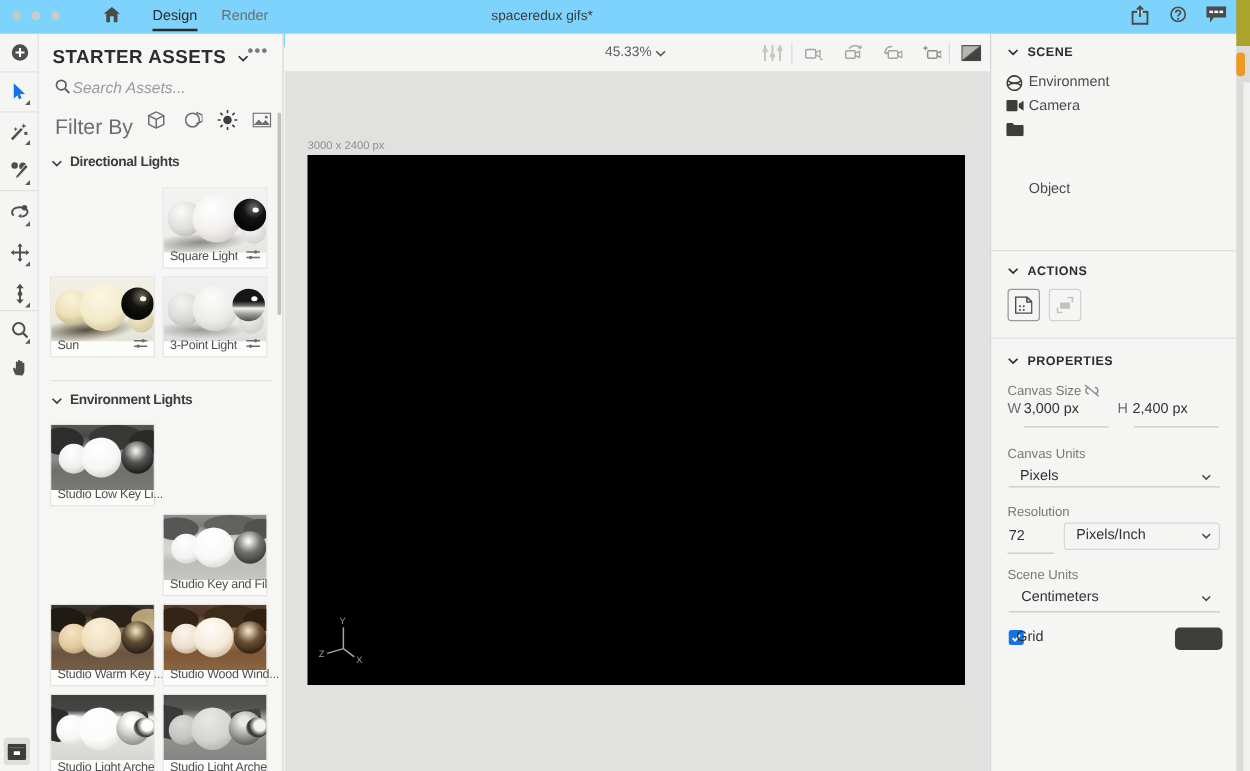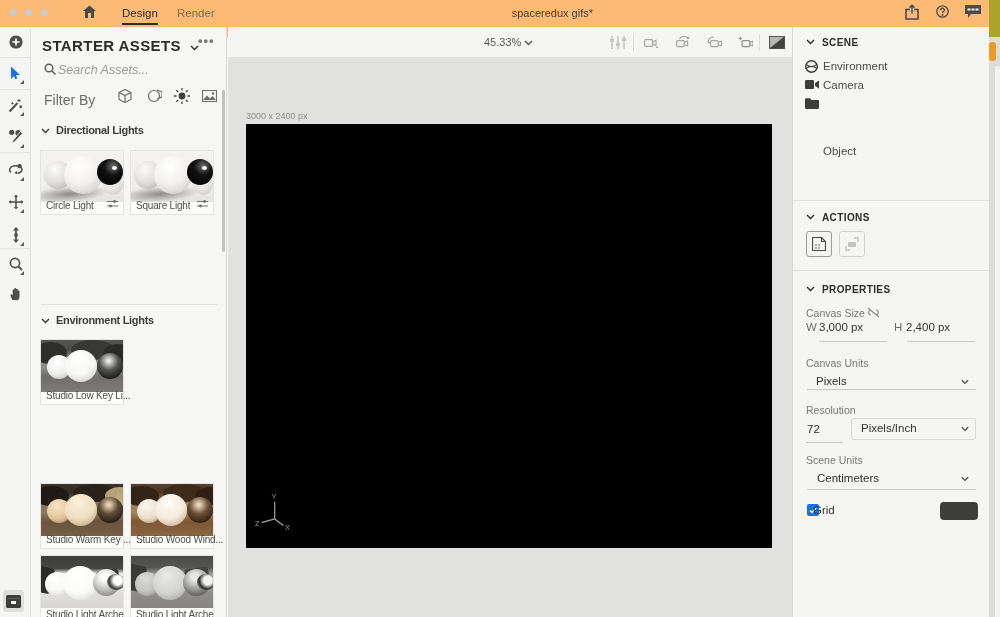--- a/index.html
+++ b/index.html
@@ -1,40 +1,40 @@
 <!DOCTYPE html>
 <html><head>
 <meta charset="utf-8">
 <style>
 * { margin:0; padding:0; box-sizing:border-box; }
 html,body { width:1000px; height:617px; overflow:hidden; }
 body { font-family:"Liberation Sans", sans-serif; position:relative; background:#f5f5f4; }
 .abs { position:absolute; }
 
 
-#topbar { left:0; top:0; width:1000px; height:38px; background:#fdba74; border-bottom:1px solid #d8d8d8; }
+#topbar { left:0; top:0; width:1000px; height:38px; background:#7dd3fc; border-bottom:1px solid #d8d8d8; }
 .wdot { position:absolute; top:9px; width:7px; height:7px; border-radius:50%; }
 #tabDesign { left:122px; top:7px; font-size:11.5px; color:#2c2c2c; }
 #tabDesign:after { content:""; position:absolute; left:0; right:0; bottom:-6px; height:2px; background:#2c2c2c; }
 #tabRender { left:177px; top:7px; font-size:11.5px; color:#6e6e6e; }
-#doctitle { left:393px; top:7px; width:200px; text-align:right; font-size:11px; color:#3d3d3d; }
+#doctitle { left:393px; top:7px; width:200px; text-align:left; font-size:11px; color:#3d3d3d; }
 
 
 #lefttool { left:0; top:27px; width:31px; height:590px; background:#f5f5f4; }
 #lefttool .sep { position:absolute; left:0px; width:31px; height:1px; background:#e2e2e1; }
 .tool { position:absolute; left:0; width:31px; height:26px; }
 .tool svg { position:absolute; left:50%; top:50%; transform:translate(-50%,-50%); }
 .fly { position:absolute; right:7px; bottom:2px; width:0; height:0; border-left:4px solid transparent; border-bottom:4px solid #5c5c5c; }
 
 
 #leftpanel { left:31px; top:27px; width:196px; height:590px; background:#f6f6f5; border-right:1px solid #d8d8d8; }
 #lp-head { position:absolute; left:11px; top:10px; font-size:15px; font-weight:bold; letter-spacing:0.4px; color:#2c2c2c; }
 #lp-dots { position:absolute; left:167px; top:6px; font-size:13px; letter-spacing:1px; color:#7a7a7a; font-weight:bold; }
 #lp-search { position:absolute; left:27px; top:36px; font-size:12.5px; font-style:italic; color:#9b9b9b; }
-#lp-filter { position:absolute; left:13px; top:65px; font-size:14px; color:#6e6e6e;text-align:center; }
+#lp-filter { position:absolute; left:13px; top:65px; font-size:17px; color:#6e6e6e;text-align:center; }
 .seccap { position:absolute; font-size:11px; font-weight:bold; letter-spacing:-0.3px; color:#3d3d3d; }
 .chev { display:inline-block; }
 .card { position:absolute; width:84px; background:#fcfcfb; border:1px solid #e4e4e3; }
 .card .thumb { position:absolute; left:0; top:0; right:0; overflow:hidden; }
 .card .lbl { position:absolute; left:5px; bottom:3px; font-size:10px; letter-spacing:-0.2px; color:#4f4f4f; white-space:nowrap; overflow:hidden; }
 .card .fico { position:absolute; right:5px; bottom:6px; }
 .lp-div { position:absolute; left:10px; width:176px; height:1px; background:#e0e0df; }
 #lp-scroll { position:absolute; left:191px; top:63px; width:3px; height:162px; background:#c2c2c1; border-radius:2px; }
 
 
@@ -230,66 +230,93 @@
     </svg>
 
   <div class="seccap" style="left:25px; top:287px;">Environment Lights</div>
   <svg class="abs" style="left:10px; top:291px;" width="9" height="6" viewBox="0 0 9 6">
       <path d="M1 1 L4.5 4.5 L8 1" stroke="#3d3d3d" stroke-width="1.4" fill="none"></path>
     </svg>
 
   <div class="lp-div" style="top:277px;"></div>
   <div id="lp-scroll"></div>
 
-  <div class="card" style="left:9px; top:123px; height:65px;">
-    <div class="thumb th-dir" style="height:51px;">
-      <div class="shadow1"></div>
-      <div class="sph" style="left:3px; top:10px; width:28px; height:28px; background:radial-gradient(circle at 38% 30%, #fbfbfa, #dddcda 55%, #b7b6b3 85%, #a5a4a1);"></div>
-      <div class="sph" style="left:23px; top:5px; width:38px; height:38px; background:radial-gradient(circle at 40% 28%, #ffffff, #f2f1ef 50%, #cfcecb 85%, #bebdba);"></div>
-      <div class="sph" style="left:62px; top:24px; width:20px; height:20px; background:radial-gradient(circle at 40% 30%, #fdfdfc, #d9d8d5 70%, #bcbbb8);"></div>
-      <div class="sph" style="left:56px; top:8px; width:26px; height:26px; background:radial-gradient(circle at 62% 28%, #6a6a6a 2%, #131313 35%, #050505 70%, #2c2c2c);"></div>
-      <div class="sph" style="left:71px; top:15px; width:5px; height:4px; background:#fff;"></div>
-    </div>
-    <div class="lbl">Circle Light</div>
-    <svg class="fico" width="11" height="8" viewBox="0 0 11 8">
-        <path d="M0 1.5 H11 M0 6 H11" stroke="#6e6e6e" stroke-width="1.2"></path>
-        <circle cx="7.5" cy="1.5" r="1.4" fill="#6e6e6e"></circle>
-        <circle cx="3.5" cy="6" r="1.4" fill="#6e6e6e"></circle>
-      </svg>
-  </div>
   <div class="card" style="left:99px; top:123px; height:65px;">
     <div class="thumb th-dir" style="height:51px;">
       <div class="shadow1"></div>
       <div class="sph" style="left:3px; top:10px; width:28px; height:28px; background:radial-gradient(circle at 38% 30%, #fbfbfa, #dddcda 55%, #b7b6b3 85%, #a5a4a1);"></div>
       <div class="sph" style="left:23px; top:5px; width:38px; height:38px; background:radial-gradient(circle at 40% 28%, #ffffff, #f2f1ef 50%, #cfcecb 85%, #bebdba);"></div>
       <div class="sph" style="left:62px; top:24px; width:20px; height:20px; background:radial-gradient(circle at 40% 30%, #fdfdfc, #d9d8d5 70%, #bcbbb8);"></div>
       <div class="sph" style="left:56px; top:8px; width:26px; height:26px; background:radial-gradient(circle at 62% 28%, #6a6a6a 2%, #131313 35%, #050505 70%, #2c2c2c);"></div>
       <div class="sph" style="left:71px; top:15px; width:5px; height:4px; background:#fff;"></div>
     </div>
     <div class="lbl">Square Light</div>
     <svg class="fico" width="11" height="8" viewBox="0 0 11 8">
         <path d="M0 1.5 H11 M0 6 H11" stroke="#6e6e6e" stroke-width="1.2"></path>
         <circle cx="7.5" cy="1.5" r="1.4" fill="#6e6e6e"></circle>
         <circle cx="3.5" cy="6" r="1.4" fill="#6e6e6e"></circle>
       </svg>
   </div>
 
+  <div class="card" style="left:9px; top:194px; height:65px;">
+    <div class="thumb" style="height:51px; background:linear-gradient(#f2efe6, #eceadf 70%, #e5e2d6);">
+      <div class="shadow2"></div>
+      <div class="sph" style="left:3px; top:10px; width:28px; height:28px; background:radial-gradient(circle at 45% 25%, #faf4da, #ecdfb4 55%, #b9a97e 90%, #a2946c);"></div>
+      <div class="sph" style="left:23px; top:5px; width:38px; height:38px; background:radial-gradient(circle at 42% 25%, #fbf7e3, #f3eccb 55%, #cdbd92 90%, #b4a477);"></div>
+      <div class="sph" style="left:62px; top:24px; width:20px; height:20px; background:radial-gradient(circle at 40% 30%, #f6f0d8, #d9cda4 70%, #b5a77c);"></div>
+      <div class="sph" style="left:56px; top:8px; width:26px; height:26px; background:radial-gradient(circle at 62% 28%, #6a665a 2%, #14130f 35%, #060605 70%, #2d2b25);"></div>
+      <div class="sph" style="left:71px; top:15px; width:5px; height:4px; background:#fffdf2;"></div>
+    </div>
+    <div class="lbl">Sun</div>
+    <svg class="fico" width="11" height="8" viewBox="0 0 11 8">
+        <path d="M0 1.5 H11 M0 6 H11" stroke="#6e6e6e" stroke-width="1.2"></path>
+        <circle cx="7.5" cy="1.5" r="1.4" fill="#6e6e6e"></circle>
+        <circle cx="3.5" cy="6" r="1.4" fill="#6e6e6e"></circle>
+      </svg>
+  </div>
+  <div class="card" style="left:99px; top:194px; height:65px;">
+    <div class="thumb" style="height:51px; background:linear-gradient(#f0f0ef, #e9e9e8 70%, #dcdcda);">
+      <div class="shadow3"></div>
+      <div class="sph" style="left:3px; top:12px; width:27px; height:27px; background:radial-gradient(circle at 42% 28%, #f4f4f3, #dadad8 55%, #b3b3b0 90%, #9f9f9c);"></div>
+      <div class="sph" style="left:23px; top:7px; width:36px; height:36px; background:radial-gradient(circle at 42% 26%, #fcfcfb, #ececea 55%, #c6c6c3 90%, #b1b1ae);"></div>
+      <div class="sph" style="left:60px; top:25px; width:20px; height:20px; background:radial-gradient(circle at 40% 30%, #f3f3f2, #d3d3d1 70%, #b3b3b0);"></div>
+      <div class="sph" style="left:55px; top:9px; width:26px; height:26px; background:linear-gradient(#161616 38%, #6f6f6e 52%, #f5f5f4 60%, #9d9d9b 78%, #4c4c4b);"></div>
+      <div class="sph" style="left:70px; top:15px; width:5px; height:4px; background:#fff;"></div>
+    </div>
+    <div class="lbl">3-Point Light</div>
+    <svg class="fico" width="11" height="8" viewBox="0 0 11 8">
+        <path d="M0 1.5 H11 M0 6 H11" stroke="#6e6e6e" stroke-width="1.2"></path>
+        <circle cx="7.5" cy="1.5" r="1.4" fill="#6e6e6e"></circle>
+        <circle cx="3.5" cy="6" r="1.4" fill="#6e6e6e"></circle>
+      </svg>
+  </div>
 
   <div class="card" style="left:9px; top:312px; height:66px;">
     <div class="thumb" style="height:52px; background:linear-gradient(#565655 0%, #4a4a49 18%, #828281 34%, #8d8d8b 52%, #6f6e6b 70%, #7b7a76 100%);">
       <div class="arch" style="left:-8px; top:2px; width:34px; height:22px; background:#2e2e2d;"></div>
       <div class="arch" style="left:30px; top:0px; width:44px; height:20px; background:#383837;"></div>
       <div class="arch" style="left:62px; top:4px; width:30px; height:20px; background:#2a2a29;"></div>
       <div class="sph" style="left:6px; top:15px; width:24px; height:24px; background:radial-gradient(circle at 42% 30%, #ffffff, #efefee 55%, #bdbdbb 90%, #a8a8a6);"></div>
       <div class="sph" style="left:24px; top:10px; width:32px; height:32px; background:radial-gradient(circle at 42% 28%, #ffffff, #f6f6f5 55%, #cacac8 90%, #b2b2b0);"></div>
       <div class="sph" style="left:56px; top:13px; width:26px; height:26px; background:radial-gradient(circle at 45% 30%, #e8e8e7 5%, #555554 40%, #202020 75%, #434342);"></div>
     </div>
     <div class="lbl">Studio Low Key Li...</div>
   </div>
 
+  <div class="card" style="left:99px; top:384px; height:66px;">
+    <div class="thumb" style="height:52px; background:linear-gradient(#8f8f8d 0%, #7b7b79 16%, #cfcecb 36%, #d8d7d4 55%, #bdbcb8 72%, #c7c6c2 100%);">
+      <div class="arch" style="left:-8px; top:2px; width:36px; height:18px; background:#565655;"></div>
+      <div class="arch" style="left:32px; top:0px; width:44px; height:16px; background:#626261;"></div>
+      <div class="arch" style="left:64px; top:3px; width:28px; height:16px; background:#515150;"></div>
+      <div class="sph" style="left:6px; top:15px; width:24px; height:24px; background:radial-gradient(circle at 42% 30%, #ffffff, #f2f2f1 55%, #c9c9c6 90%, #b4b4b1);"></div>
+      <div class="sph" style="left:24px; top:10px; width:32px; height:32px; background:radial-gradient(circle at 42% 28%, #ffffff, #f8f8f7 55%, #d2d2cf 90%, #bcbcb9);"></div>
+      <div class="sph" style="left:56px; top:13px; width:26px; height:26px; background:radial-gradient(circle at 45% 30%, #f4f4f3 5%, #737372 40%, #3e3e3d 75%, #5e5e5d);"></div>
+    </div>
+    <div class="lbl">Studio Key and Fil</div>
+  </div>
 
   <div class="card" style="left:9px; top:456px; height:66px;">
     <div class="thumb" style="height:52px; background:linear-gradient(#3c332a 0%, #332a22 16%, #84705c 36%, #8d7862 55%, #6b543f 72%, #755d46 100%);">
       <div class="arch" style="left:-8px; top:2px; width:36px; height:20px; background:#201a14;"></div>
       <div class="arch" style="left:32px; top:0px; width:44px; height:18px; background:#2a2218;"></div>
       <div class="arch" style="left:64px; top:3px; width:28px; height:18px; background:#d8c090; opacity:.8;"></div>
       <div class="sph" style="left:6px; top:15px; width:24px; height:24px; background:radial-gradient(circle at 42% 30%, #f6e4c4, #e3c89e 55%, #a98d68 90%, #8f7554);"></div>
       <div class="sph" style="left:24px; top:10px; width:32px; height:32px; background:radial-gradient(circle at 42% 28%, #fcf0d8, #eedec0 55%, #bca181 90%, #9a805f);"></div>
       <div class="sph" style="left:56px; top:13px; width:26px; height:26px; background:radial-gradient(circle at 45% 30%, #e8d5b0 5%, #5e4c38 40%, #2c2218 75%, #4c3c2c);"></div>
     </div>

